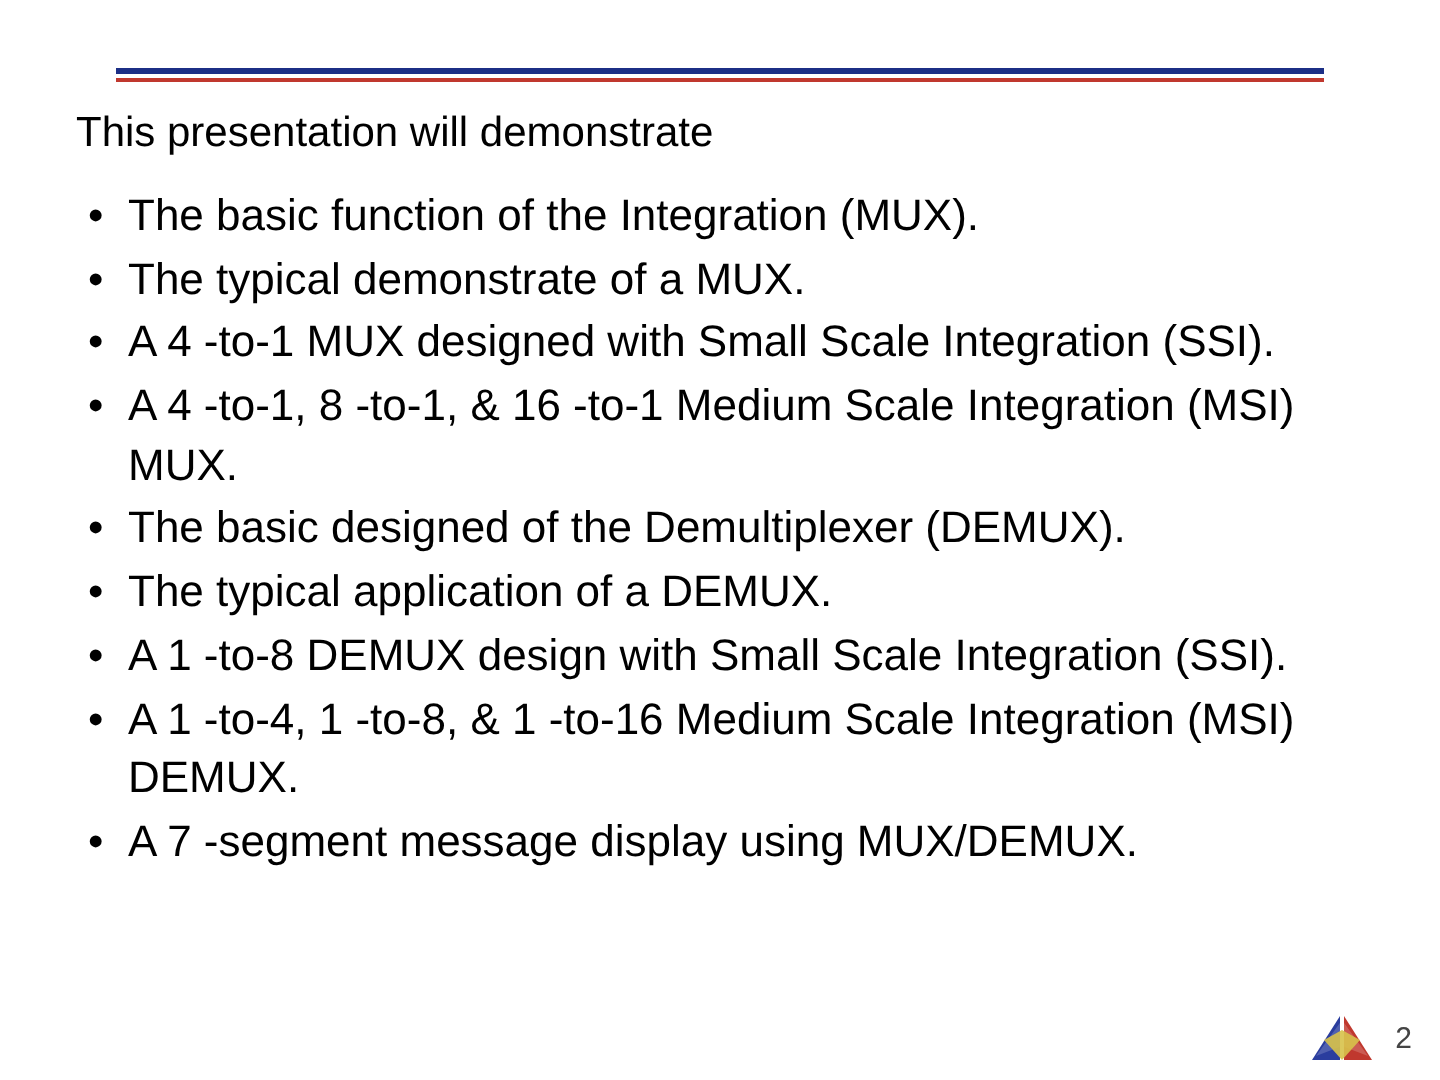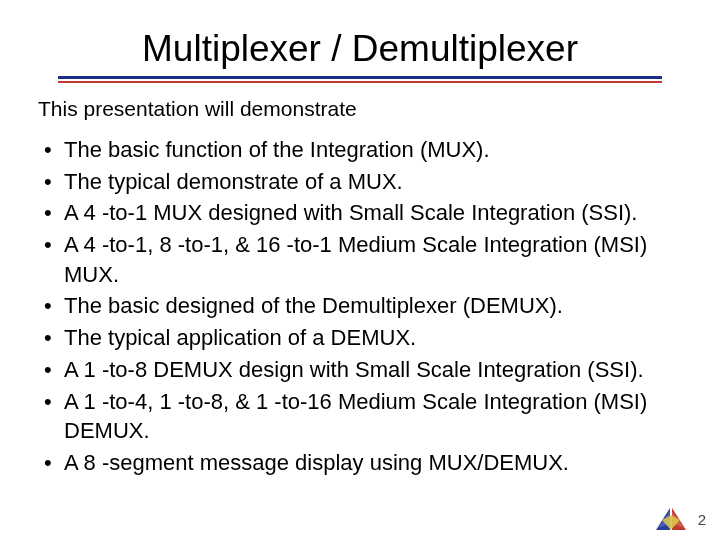--- a/index.html
+++ b/index.html
@@ -17,23 +17,20 @@
   .bullet .txt { flex: 1; }
   .pagenum { position: absolute; right: 14px; bottom: 12px; font-size: 15px; color: #444; }
   .logo { position: absolute; right: 34px; bottom: 8px; width: 30px; height: 26px; }
   .logo svg { width: 100%; height: 100%; display: block; }
 </style>
 </head>
 <body>
 
 <div class="slide">
 
-  <div class="title-wrap">
-    <h1 class="title">Multiplexer / Demultiplexer</h1>
-  </div>
 
   <div class="rule">
     <div class="line1"></div>
     <div class="line2"></div>
   </div>
 
   <p class="intro">This presentation will demonstrate</p>
 
   <div class="bullets">
     <div class="bullet">
@@ -63,21 +60,21 @@
     <div class="bullet">
       <span class="dot">•</span>
       <span class="txt">A 1 -to-8 DEMUX design with Small Scale Integration (SSI).</span>
     </div>
     <div class="bullet">
       <span class="dot">•</span>
       <span class="txt">A 1 -to-4, 1 -to-8, &amp; 1 -to-16 Medium Scale Integration (MSI) DEMUX.</span>
     </div>
     <div class="bullet">
       <span class="dot">•</span>
-      <span class="txt">A 8 -segment message display using MUX/DEMUX.</span>
+      <span class="txt">A 7 -segment message display using MUX/DEMUX.</span>
     </div>
   </div>
 
   <div class="logo">
     <svg viewBox="0 0 30 26">
       <polygon points="0,24 14,2 14,24" fill="#2a3d9e"></polygon>
       <polygon points="30,24 16,2 16,24" fill="#c0382e"></polygon>
       <polygon points="2,22 15,4 28,22 15,17" fill="#ffffff" opacity="0.18"></polygon>
       <polygon points="6,14 15,24 24,14 15,9" fill="#d7c24a" opacity="0.9"></polygon>
     </svg>

